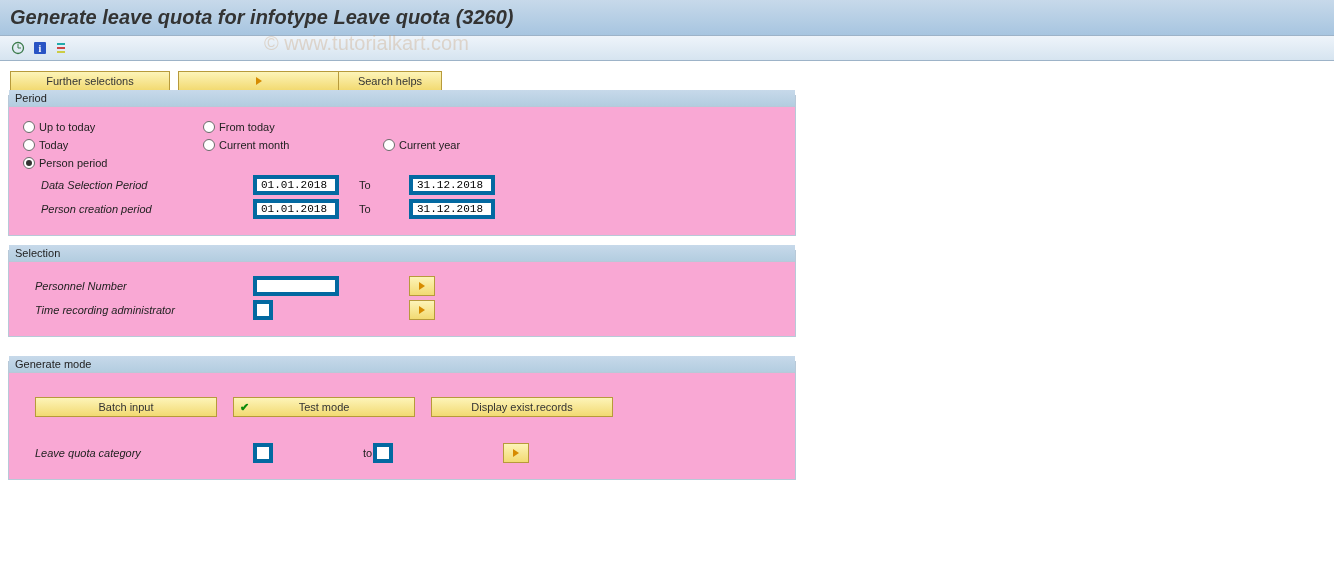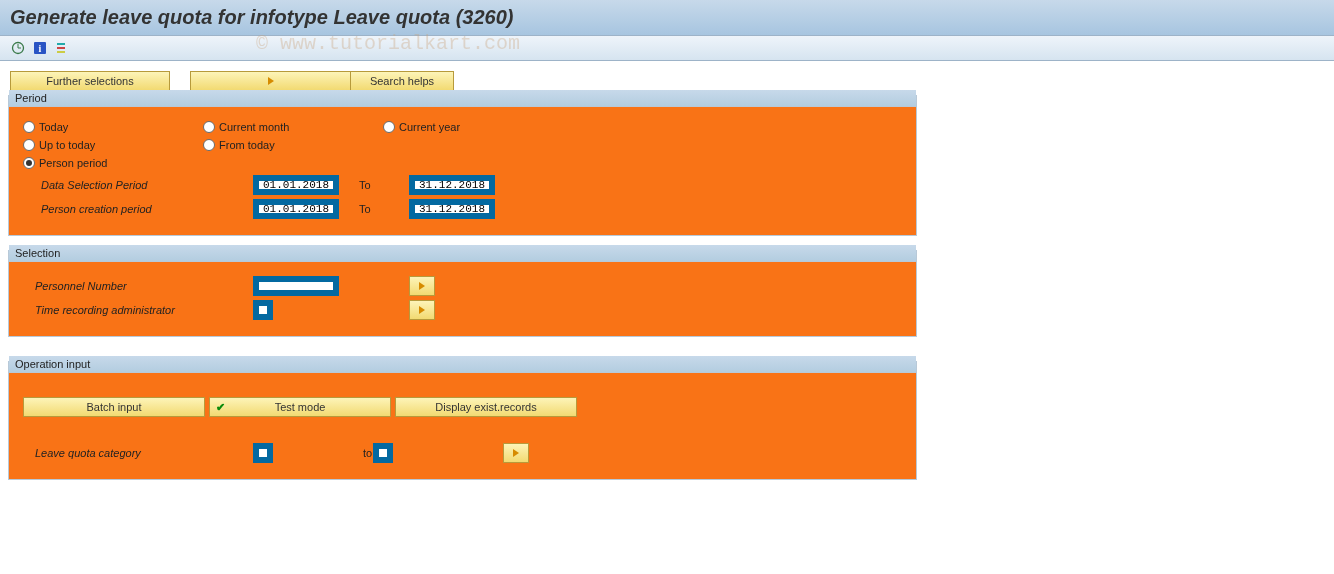--- a/index.html
+++ b/index.html
@@ -42,31 +42,31 @@
       background: linear-gradient(#fdf4b8, #f2da72);
       border: 1px solid #b79a3b;
       padding: 3px 14px;
       font-size: 11px;
       cursor: pointer;
       color: #333;
       display: inline-flex; align-items: center; justify-content: center;
       height: 20px;
     }
     .btn-yel.small { padding: 2px 6px; width: 26px; }
-    .top-btns { display: flex; gap: 20px; margin-bottom: 4px; margin-left: 2px; align-items: center;}
+    .top-btns { display: flex; gap: 8px; margin-bottom: 4px; margin-left: 2px; align-items: center;}
     .top-btns .btn-yel:first-child { width: 160px;}
     .top-btns .combo { display:flex; }
     .top-btns .combo .btn-yel.small { border-right:none;}
     .top-btns .combo .btn-yel.txt { width: 104px; }
 
     .groupbox {
       border: 1px solid #b8c9d8;
-      background: #f97316;
+      background: #f9a8d4;
       margin-bottom: 14px;
-      width: 909px;
+      width: 788px;
       position: relative;
       padding-top: 6px;
     }
     .groupbox .legend {
       position: relative;
       top: -6px;
       background: linear-gradient(#c7d9ea, #b3cde0);
       padding: 2px 6px;
       border-bottom: 1px solid #b8c9d8;
       margin-top: -6px;
@@ -76,35 +76,34 @@
 
     .radio-row { display: flex; gap: 0; margin-bottom: 6px; }
     .rcell { width: 180px; display:flex; align-items:center; gap:4px;}
     .radio { width:12px; height:12px; border:1px solid #6a6a6a; border-radius:50%; display:inline-block; background:#fff; position:relative;}
     .radio.checked::after{content:"";position:absolute;left:2px;top:2px;width:6px;height:6px;border-radius:50%;background:#333;}
 
     .form-row { display:flex; align-items:center; margin-bottom:4px; }
     .form-row .lbl { width: 230px; padding-left: 18px; font-style: italic;}
     .form-row .lbl.noindent { padding-left: 12px;}
     .inp {
-      background:#fff; border:6px solid #0369a1; padding:2px 4px; height:20px;
+      background:#fff; border:4px solid #0369a1; padding:2px 4px; height:20px;
       width: 86px; font-size:11px; font-family: "Courier New", monospace;
     }
     .inp.small { width: 40px; }
     .inp.tiny { width: 20px;}
     .tolbl { width: 70px; padding-left: 20px; }
 
-    .opbtns { display:flex; gap:4px; margin: 10px 0 26px 0;}
+    .opbtns { display:flex; gap:16px; margin: 10px 0 26px 12px;}
 
     .watermark {
-      position:absolute; left: 256px; top: 32px;
+      position:absolute; left: 264px; top: 32px;
       font-size: 20px; color: rgba(200,160,120,0.35);
       font-weight: normal;
       pointer-events:none;
-      font-family:Liberation Mono, monospace;
     }
     .arrow-yel {
        display:inline-block; width:0;height:0;
        border-top:4px solid transparent;
        border-bottom:4px solid transparent;
        border-left:6px solid #d68b00;
     }
     .bigbtn { width: 182px;}
   </style>
 </head>
@@ -148,39 +147,39 @@
       <button class="btn-yel txt">Search helps</button>
     </div>
   </div>
 
   <div class="groupbox">
     <div class="legend">Period</div>
     <div class="gbody">
       <div class="radio-row">
         <div class="rcell">
             <span class="radio"></span>
+            <span>Up to today</span>
+          </div>
+        <div class="rcell">
+            <span class="radio"></span>
+            <span>From today</span>
+          </div>
+      </div>
+      <div class="radio-row">
+        <div class="rcell">
+            <span class="radio"></span>
             <span>Today</span>
           </div>
         <div class="rcell">
             <span class="radio"></span>
             <span>Current month</span>
           </div>
         <div class="rcell">
             <span class="radio"></span>
             <span>Current year</span>
-          </div>
-      </div>
-      <div class="radio-row">
-        <div class="rcell">
-            <span class="radio"></span>
-            <span>Up to today</span>
-          </div>
-        <div class="rcell">
-            <span class="radio"></span>
-            <span>From today</span>
           </div>
       </div>
       <div class="radio-row">
         <div class="rcell">
             <span class="radio checked"></span>
             <span>Person period</span>
           </div>
       </div>
       <div class="form-row">
         <span class="lbl">Data Selection Period</span>
@@ -215,21 +214,21 @@
         <button class="btn-yel small">
             <span class="arrow-yel"></span>
           </button>
       </div>
     </div>
   </div>
 
   <div style="height:10px"></div>
 
   <div class="groupbox">
-    <div class="legend">Operation input</div>
+    <div class="legend">Generate mode</div>
     <div class="gbody">
       <div class="opbtns">
         <button class="btn-yel bigbtn">Batch input</button>
         <button class="btn-yel bigbtn" style="position:relative;">
             <span style="position:absolute;left:6px;color:#0a8a0a;font-weight:bold;">✔</span>
             <span>Test mode</span>
           </button>
         <button class="btn-yel bigbtn">Display exist.records</button>
       </div>
       <div class="form-row">

